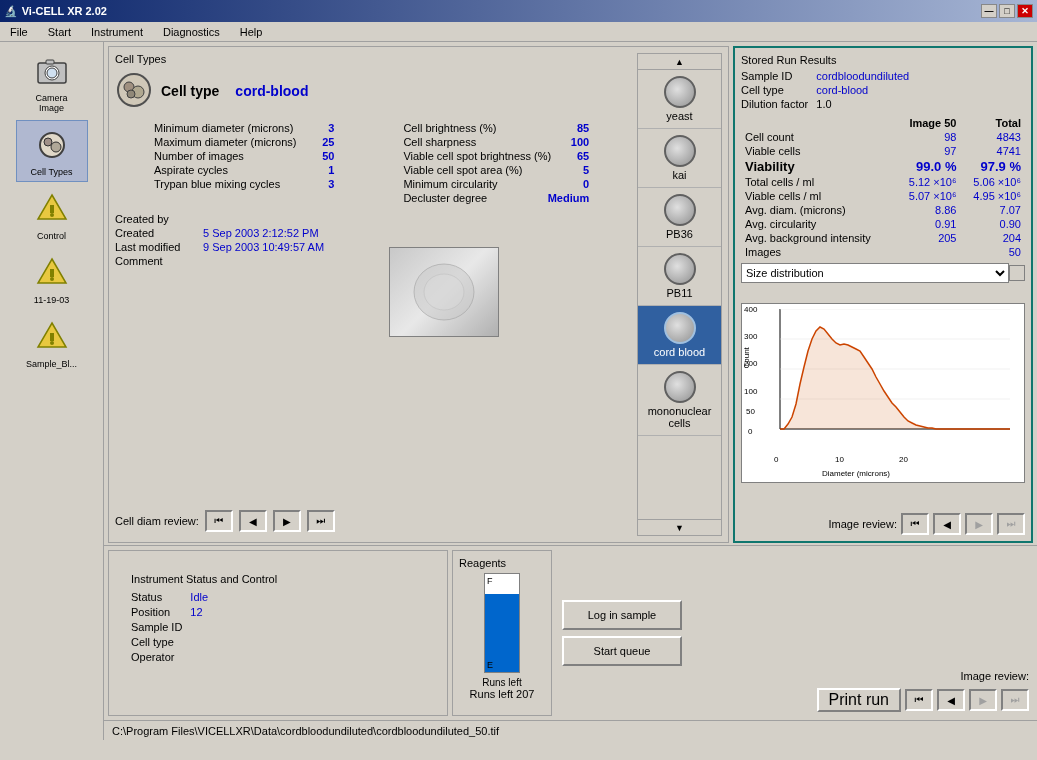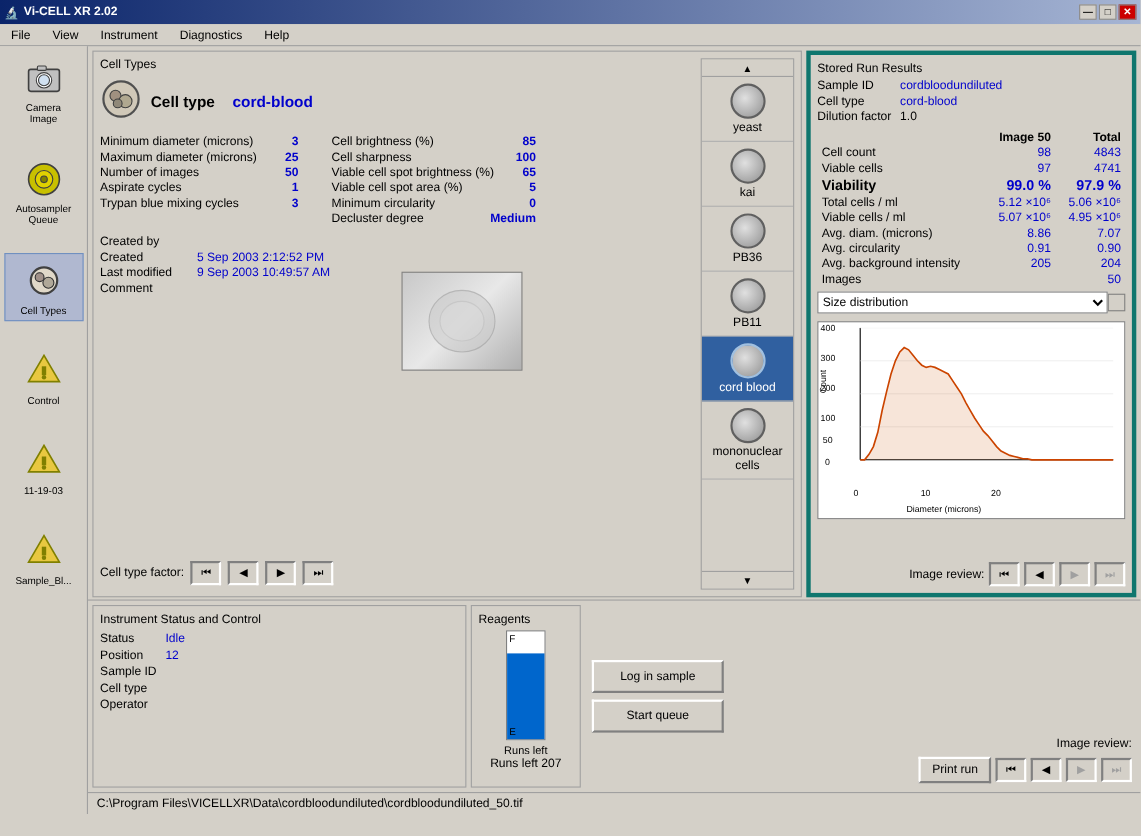--- a/index.html
+++ b/index.html
@@ -47,28 +47,28 @@
     }
 
     
     .main-layout {
       display: flex;
       height: calc(760px - 22px - 20px - 20px);
     }
 
     
     .sidebar {
-      width: 80px;
+      width: 104px;
       background: #d4d0c8;
       border-right: 1px solid #a0a0a0;
       display: flex;
       flex-direction: column;
       align-items: center;
       padding: 4px 0;
-      gap: 20px;
+      gap: 2px;
     }
     .sidebar-item {
       width: 72px;
       display: flex;
       flex-direction: column;
       align-items: center;
       padding: 4px 2px;
       cursor: pointer;
       border: 1px solid transparent;
       font-size: 10px;
@@ -107,21 +107,21 @@
     }
 
     .cell-type-header {
       display: flex;
       align-items: center;
       gap: 8px;
       margin-bottom: 10px;
     }
     .cell-type-label { font-size: 14px; font-weight: bold; color: #000; }
     .cell-type-value { font-size: 14px; font-weight: bold; color: #0000cc; margin-left: 8px; }
-    .param-row { display: flex; justify-content: space-between; align-items: flex-start; padding: 1px 0; }
+    .param-row { display: flex; justify-content: space-between; align-items: flex-start; padding: 1px 0; margin-left: 39px; }
     .param-label { color: #000; font-size: 11px; }
     .param-value { color: #0000cc; font-size: 11px; font-weight: bold; min-width: 30px; text-align: right; }
 
     .meta-section { margin-top: 6px; }
     .meta-row { display: flex; align-items: center; gap: 8px; margin-bottom: 2px; }
     .meta-label { color: #000; font-size: 11px; width: 80px; }
     .meta-value { color: #0000cc; font-size: 11px; }
     .review-label { font-size: 11px; color: #000; }
     .nav-btn {
       width: 28px; height: 22px;
@@ -149,21 +149,21 @@
       background: radial-gradient(circle at 40% 40%, #e0e0e0, #909090);
       border-radius: 50%;
       border: 2px solid #606060;
       margin-bottom: 2px;
     }
 
     
     .stored-run-panel {
       width: 300px;
       background: #d4d0c8;
-      border: 4px solid #0f766e;
+      border: 2px solid #0f766e;
       margin: 4px 4px 2px 2px;
       padding: 6px;
       display: flex;
       flex-direction: column;
     }
     .srp-title { font-size: 11px; font-weight: normal; margin-bottom: 4px; }
 
     .srp-info { display: grid; grid-template-columns: auto 1fr; gap: 2px 8px; margin-bottom: 6px; }
     .srp-info-label { color: #000; font-size: 11px; }
     .srp-info-value { color: #0000cc; font-size: 11px; }
@@ -177,21 +177,21 @@
     .srp-table tr.viability td { font-weight: bold; font-size: 13px; }
     .srp-table tr.viability td:first-child { color: #000; }
     .srp-table tr.viability td:not(:first-child) { color: #0000cc; }
 
     
     .chart-section { flex: 1; }
     .chart-header {
       display: flex;
       align-items: center;
       gap: 0;
-      margin-bottom: 7px;
+      margin-bottom: 20px;
     }
     .chart-select {
       flex: 1;
       height: 20px;
       font-size: 11px;
       background: #ffffff;
       border: 1px solid #808080;
     }
     .chart-expand {
       width: 16px; height: 16px;
@@ -224,21 +224,21 @@
       height: 175px;
       border-top: 1px solid #a0a0a0;
     }
 
     
     .instrument-panel {
       width: 340px;
       background: #d4d0c8;
       border: 1px solid #a0a0a0;
       margin: 4px 2px 4px 4px;
-      padding: 6px;
+      padding: 22px;
     }
     .ip-title { font-size: 11px; font-weight: normal; margin-bottom: 6px; }
     .ip-grid { display: grid; grid-template-columns: auto 1fr; gap: 3px 8px; }
     .ip-label { color: #000; font-size: 11px; }
     .ip-value { color: #0000cc; font-size: 11px; }
     .ip-value.black { color: #000; }
 
     
     .reagents-panel {
       width: 100px;
@@ -292,21 +292,21 @@
       display: flex; align-items: center; justify-content: center;
     }
     .print-btn {
       height: 24px;
       padding: 0 10px;
       background: #d4d0c8;
       border: 2px solid #ffffff;
       border-right-color: #808080;
       border-bottom-color: #808080;
       cursor: pointer;
-      font-size: 11px;
+      font-size: 16px;
     }
 
     
     .status-bar {
       height: 20px;
       background: #d4d0c8;
       border-top: 1px solid #a0a0a0;
       display: flex;
       align-items: center;
       padding: 0 8px;
@@ -324,49 +324,39 @@
   </div>
   <div class="title-bar-buttons">
     <div class="tb-btn min">—</div>
     <div class="tb-btn max">□</div>
     <div class="tb-btn close">✕</div>
   </div>
 </div>
 
 <div class="menu-bar">
   <span class="menu-item">File</span>
-  <span class="menu-item">View</span>
+  <span class="menu-item">Start</span>
   <span class="menu-item">Instrument</span>
   <span class="menu-item">Diagnostics</span>
   <span class="menu-item">Help</span>
 </div>
 
 <div class="main-layout">
 
   <div class="sidebar">
     <div class="sidebar-item">
       <div class="sidebar-icon">
         <svg width="36" height="36" viewBox="0 0 36 36">
           <rect x="4" y="10" width="28" height="20" rx="2" fill="#c0c0c0" stroke="#404040" stroke-width="1.5"></rect>
           <circle cx="18" cy="20" r="7" fill="#fff" stroke="#404040" stroke-width="1"></circle>
           <circle cx="18" cy="20" r="5" fill="#d0e0f0" stroke="#404040" stroke-width="1"></circle>
           <rect x="12" y="7" width="8" height="4" rx="1" fill="#c0c0c0" stroke="#404040" stroke-width="1"></rect>
         </svg>
       </div>
       <span class="sidebar-label">Camera<br>Image</span>
-    </div>
-    <div class="sidebar-item">
-      <div class="sidebar-icon">
-        <svg width="36" height="36" viewBox="0 0 36 36">
-          <circle cx="18" cy="18" r="14" fill="#c8c000" stroke="#404040" stroke-width="1.5"></circle>
-          <circle cx="18" cy="18" r="8" fill="#e0d000" stroke="#404040" stroke-width="1"></circle>
-          <circle cx="18" cy="18" r="3" fill="#808000" stroke="#404040" stroke-width="1"></circle>
-        </svg>
-      </div>
-      <span class="sidebar-label">Autosampler<br>Queue</span>
     </div>
     <div class="sidebar-item active">
       <div class="sidebar-icon">
         <svg width="36" height="36" viewBox="0 0 36 36">
           <circle cx="18" cy="18" r="12" fill="#e0d8c8" stroke="#404040" stroke-width="2"></circle>
           <circle cx="14" cy="15" r="4" fill="#a09088" stroke="#303030" stroke-width="1"></circle>
           <circle cx="22" cy="20" r="5" fill="#b0a898" stroke="#303030" stroke-width="1"></circle>
         </svg>
       </div>
       <span class="sidebar-label">Cell Types</span>
@@ -497,21 +487,21 @@
             </div>
 
             <div style="position:absolute; left:280px; top:200px; width:110px; height:90px; background:linear-gradient(135deg,#c8c8c8,#e8e8e8,#b0b0b0); border:1px solid #808080; display:flex; align-items:center; justify-content:center;">
               <svg width="80" height="70" viewBox="0 0 80 70">
                 <ellipse cx="40" cy="35" rx="30" ry="28" fill="rgba(200,200,200,0.5)" stroke="rgba(160,160,160,0.6)" stroke-width="1"></ellipse>
                 <ellipse cx="40" cy="35" rx="20" ry="18" fill="rgba(220,220,220,0.4)" stroke="rgba(180,180,180,0.4)" stroke-width="1"></ellipse>
               </svg>
             </div>
 
             <div style="position:absolute; bottom:10px; left:6px; display:flex; align-items:center; gap:6px;">
-              <span class="review-label">Cell type factor:</span>
+              <span class="review-label">Cell diam review:</span>
               <button class="nav-btn">⏮</button>
               <button class="nav-btn">◀</button>
               <button class="nav-btn">▶</button>
               <button class="nav-btn">⏭</button>
             </div>
           </div>
 
           <div style="width:85px; display:flex; flex-direction:column; border:1px solid #a0a0a0; background:#d4d0c8; overflow:hidden;">
 
             <div style="background:#d4d0c8; border-bottom:1px solid #a0a0a0; height:16px; display:flex; align-items:center; justify-content:center; cursor:pointer; font-size:9px;">▲</div>

